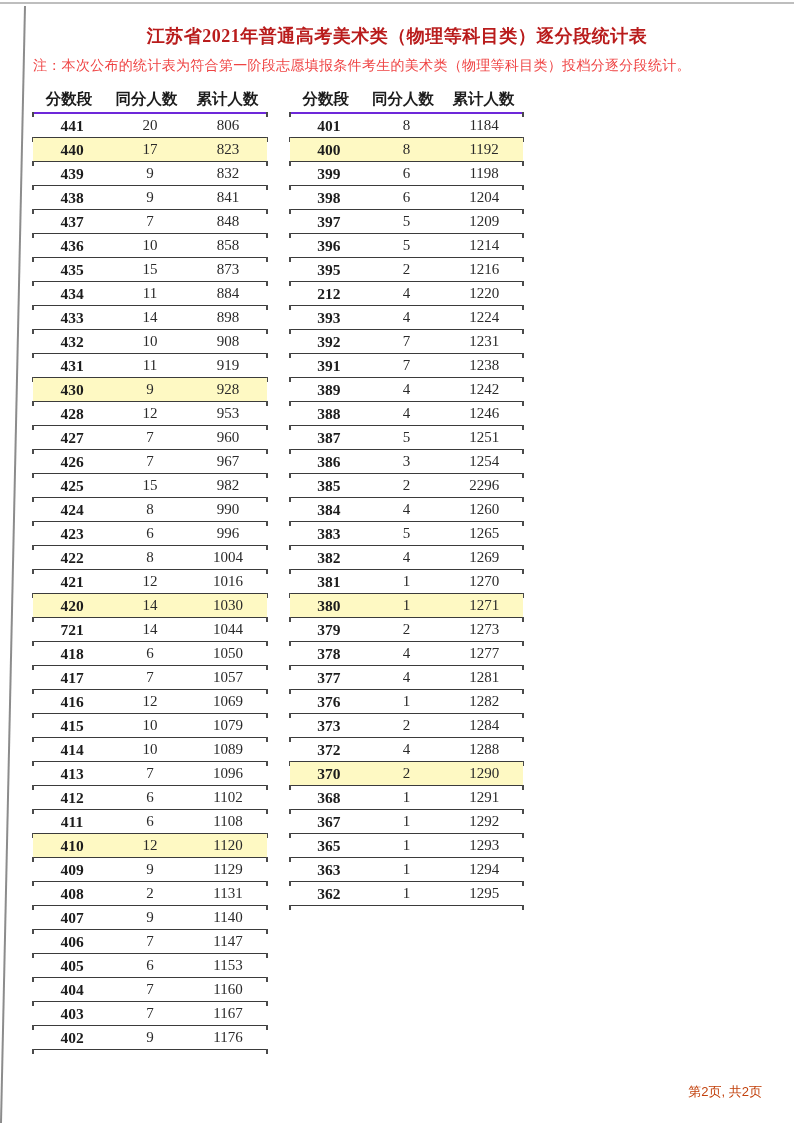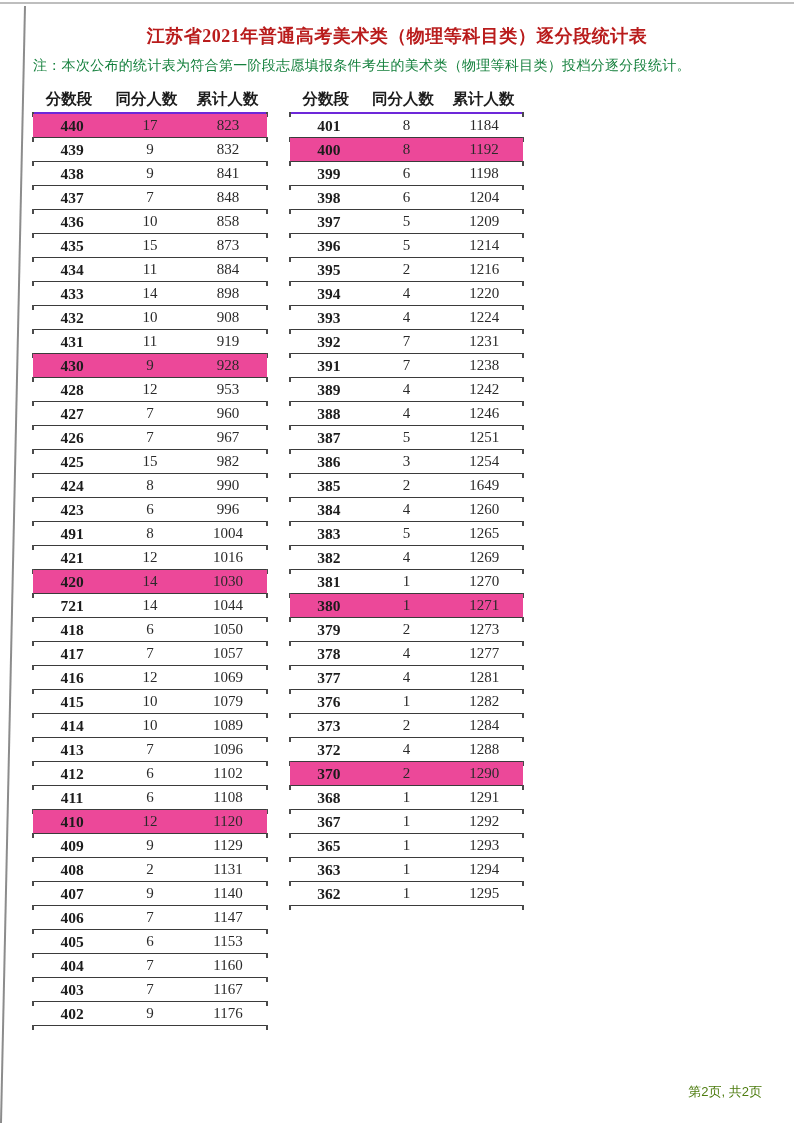--- a/index.html
+++ b/index.html
@@ -28,21 +28,21 @@
     font-weight: bold;
     letter-spacing: 0.5px;
     color: #b91c1c;
   }
   .note {
     position: absolute;
     top: 57px;
     left: 33px;
     margin: 0;
     font-size: 14px;
-    color: #15803d;
+    color: #ef4444;
     letter-spacing: 0.3px;
   }
   .score-table {
     position: absolute;
     top: 86px;
   }
   .score-table.left  { left: 33px;  width: 234px; }
   .score-table.right { left: 290px; width: 233px; }
   .thead {
     position: relative;
@@ -72,27 +72,27 @@
     display: grid;
     grid-template-columns: 1fr 1fr 1fr;
     height: 23px;
     align-items: center;
     text-align: center;
     font-size: 15px;
     border-bottom: 1px solid #3b3b3b;
   }
   .trow .c0 { font-weight: bold; font-size: 15.5px; }
   .trow .c1, .trow .c2 { color: #2a2a2a; }
-  .trow.shaded { background: #ec4899; }
+  .trow.shaded { background: #fef9c3; }
   .footer {
     position: absolute;
     top: 1083px;
     right: 32px;
     font-size: 13px;
-    color: #4d7c0f;
+    color: #c2410c;
     font-family: "Liberation Sans", "DejaVu Sans", sans-serif;
   }
 </style>
 </head>
 <body>
 
 <div class="page">
 
   <svg class="scan-border" width="794" height="1123" viewBox="0 0 794 1123">
     <line x1="0" y1="3" x2="794" y2="3" stroke="#a8a8a8" stroke-width="1.5"></line>
@@ -103,20 +103,25 @@
 
   <p class="note">注：本次公布的统计表为符合第一阶段志愿填报条件考生的美术类（物理等科目类）投档分逐分段统计。</p>
 
   <div class="score-table left">
     <div class="thead">
       <span>分数段</span>
       <span>同分人数</span>
       <span>累计人数</span>
     </div>
     <div class="tbody" id="left-body">
+        <div class="trow">
+          <span class="cell c0">441</span>
+          <span class="cell c1">20</span>
+          <span class="cell c2">806</span>
+        </div>
         <div class="trow shaded">
           <span class="cell c0">440</span>
           <span class="cell c1">17</span>
           <span class="cell c2">823</span>
         </div>
         <div class="trow">
           <span class="cell c0">439</span>
           <span class="cell c1">9</span>
           <span class="cell c2">832</span>
         </div>
@@ -189,21 +194,21 @@
           <span class="cell c0">424</span>
           <span class="cell c1">8</span>
           <span class="cell c2">990</span>
         </div>
         <div class="trow">
           <span class="cell c0">423</span>
           <span class="cell c1">6</span>
           <span class="cell c2">996</span>
         </div>
         <div class="trow">
-          <span class="cell c0">491</span>
+          <span class="cell c0">422</span>
           <span class="cell c1">8</span>
           <span class="cell c2">1004</span>
         </div>
         <div class="trow">
           <span class="cell c0">421</span>
           <span class="cell c1">12</span>
           <span class="cell c2">1016</span>
         </div>
         <div class="trow shaded">
           <span class="cell c0">420</span>
@@ -339,21 +344,21 @@
           <span class="cell c0">396</span>
           <span class="cell c1">5</span>
           <span class="cell c2">1214</span>
         </div>
         <div class="trow">
           <span class="cell c0">395</span>
           <span class="cell c1">2</span>
           <span class="cell c2">1216</span>
         </div>
         <div class="trow">
-          <span class="cell c0">394</span>
+          <span class="cell c0">212</span>
           <span class="cell c1">4</span>
           <span class="cell c2">1220</span>
         </div>
         <div class="trow">
           <span class="cell c0">393</span>
           <span class="cell c1">4</span>
           <span class="cell c2">1224</span>
         </div>
         <div class="trow">
           <span class="cell c0">392</span>
@@ -381,21 +386,21 @@
           <span class="cell c2">1251</span>
         </div>
         <div class="trow">
           <span class="cell c0">386</span>
           <span class="cell c1">3</span>
           <span class="cell c2">1254</span>
         </div>
         <div class="trow">
           <span class="cell c0">385</span>
           <span class="cell c1">2</span>
-          <span class="cell c2">1649</span>
+          <span class="cell c2">2296</span>
         </div>
         <div class="trow">
           <span class="cell c0">384</span>
           <span class="cell c1">4</span>
           <span class="cell c2">1260</span>
         </div>
         <div class="trow">
           <span class="cell c0">383</span>
           <span class="cell c1">5</span>
           <span class="cell c2">1265</span>

